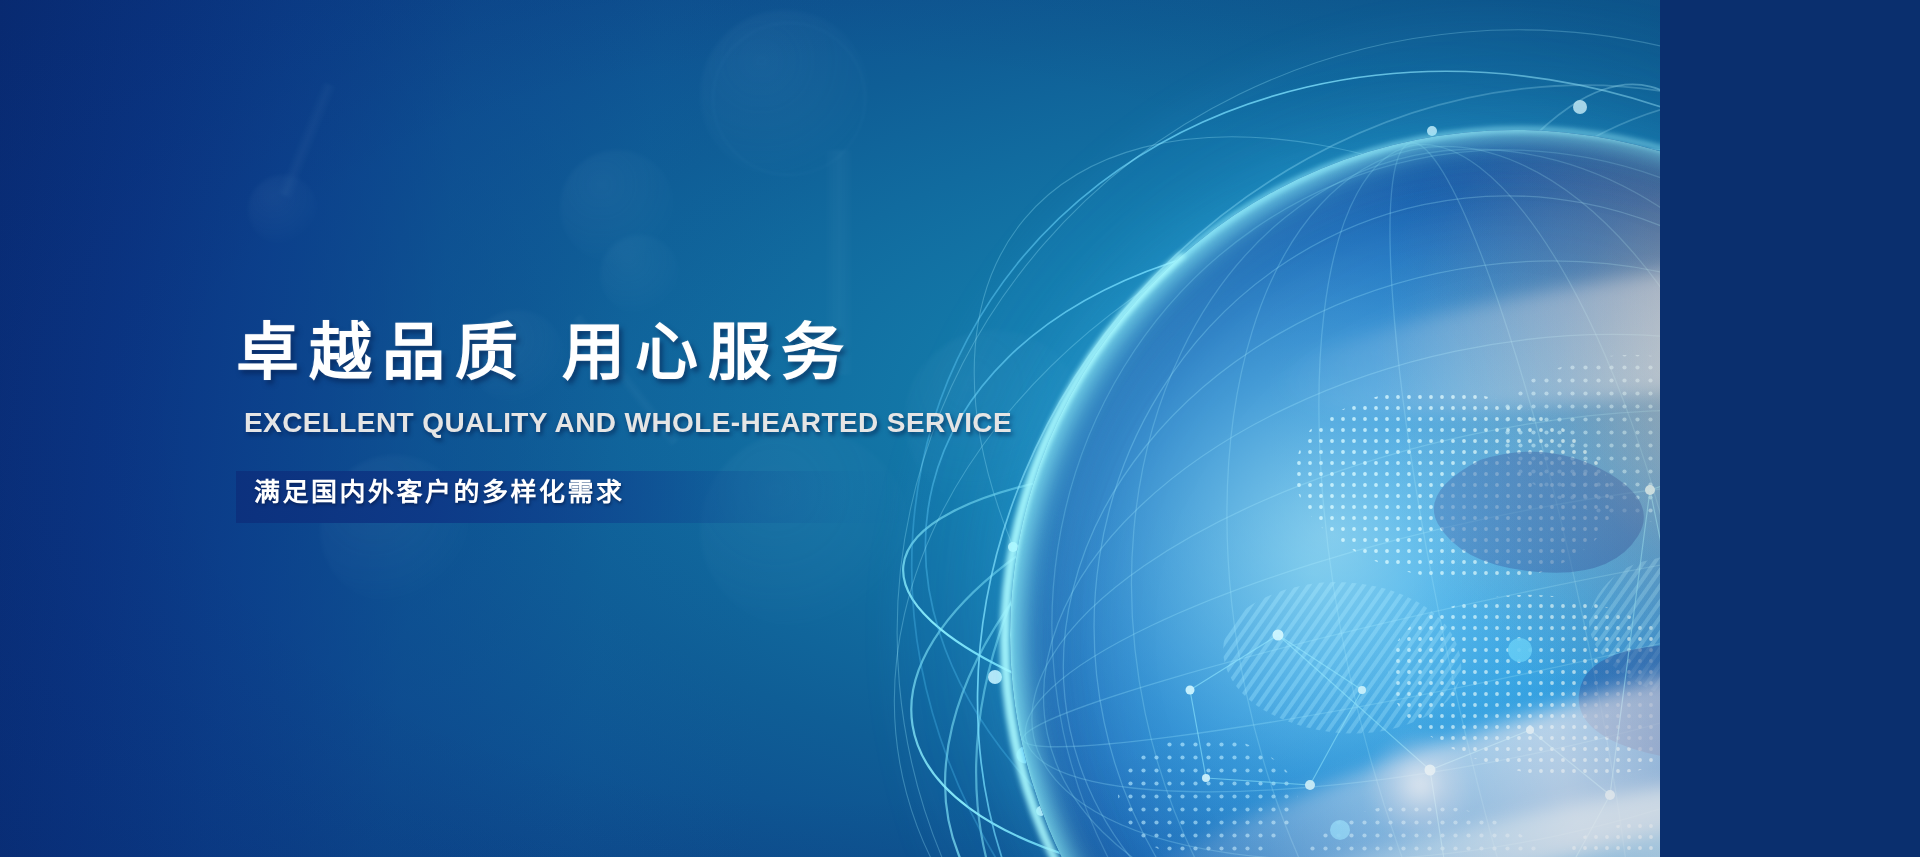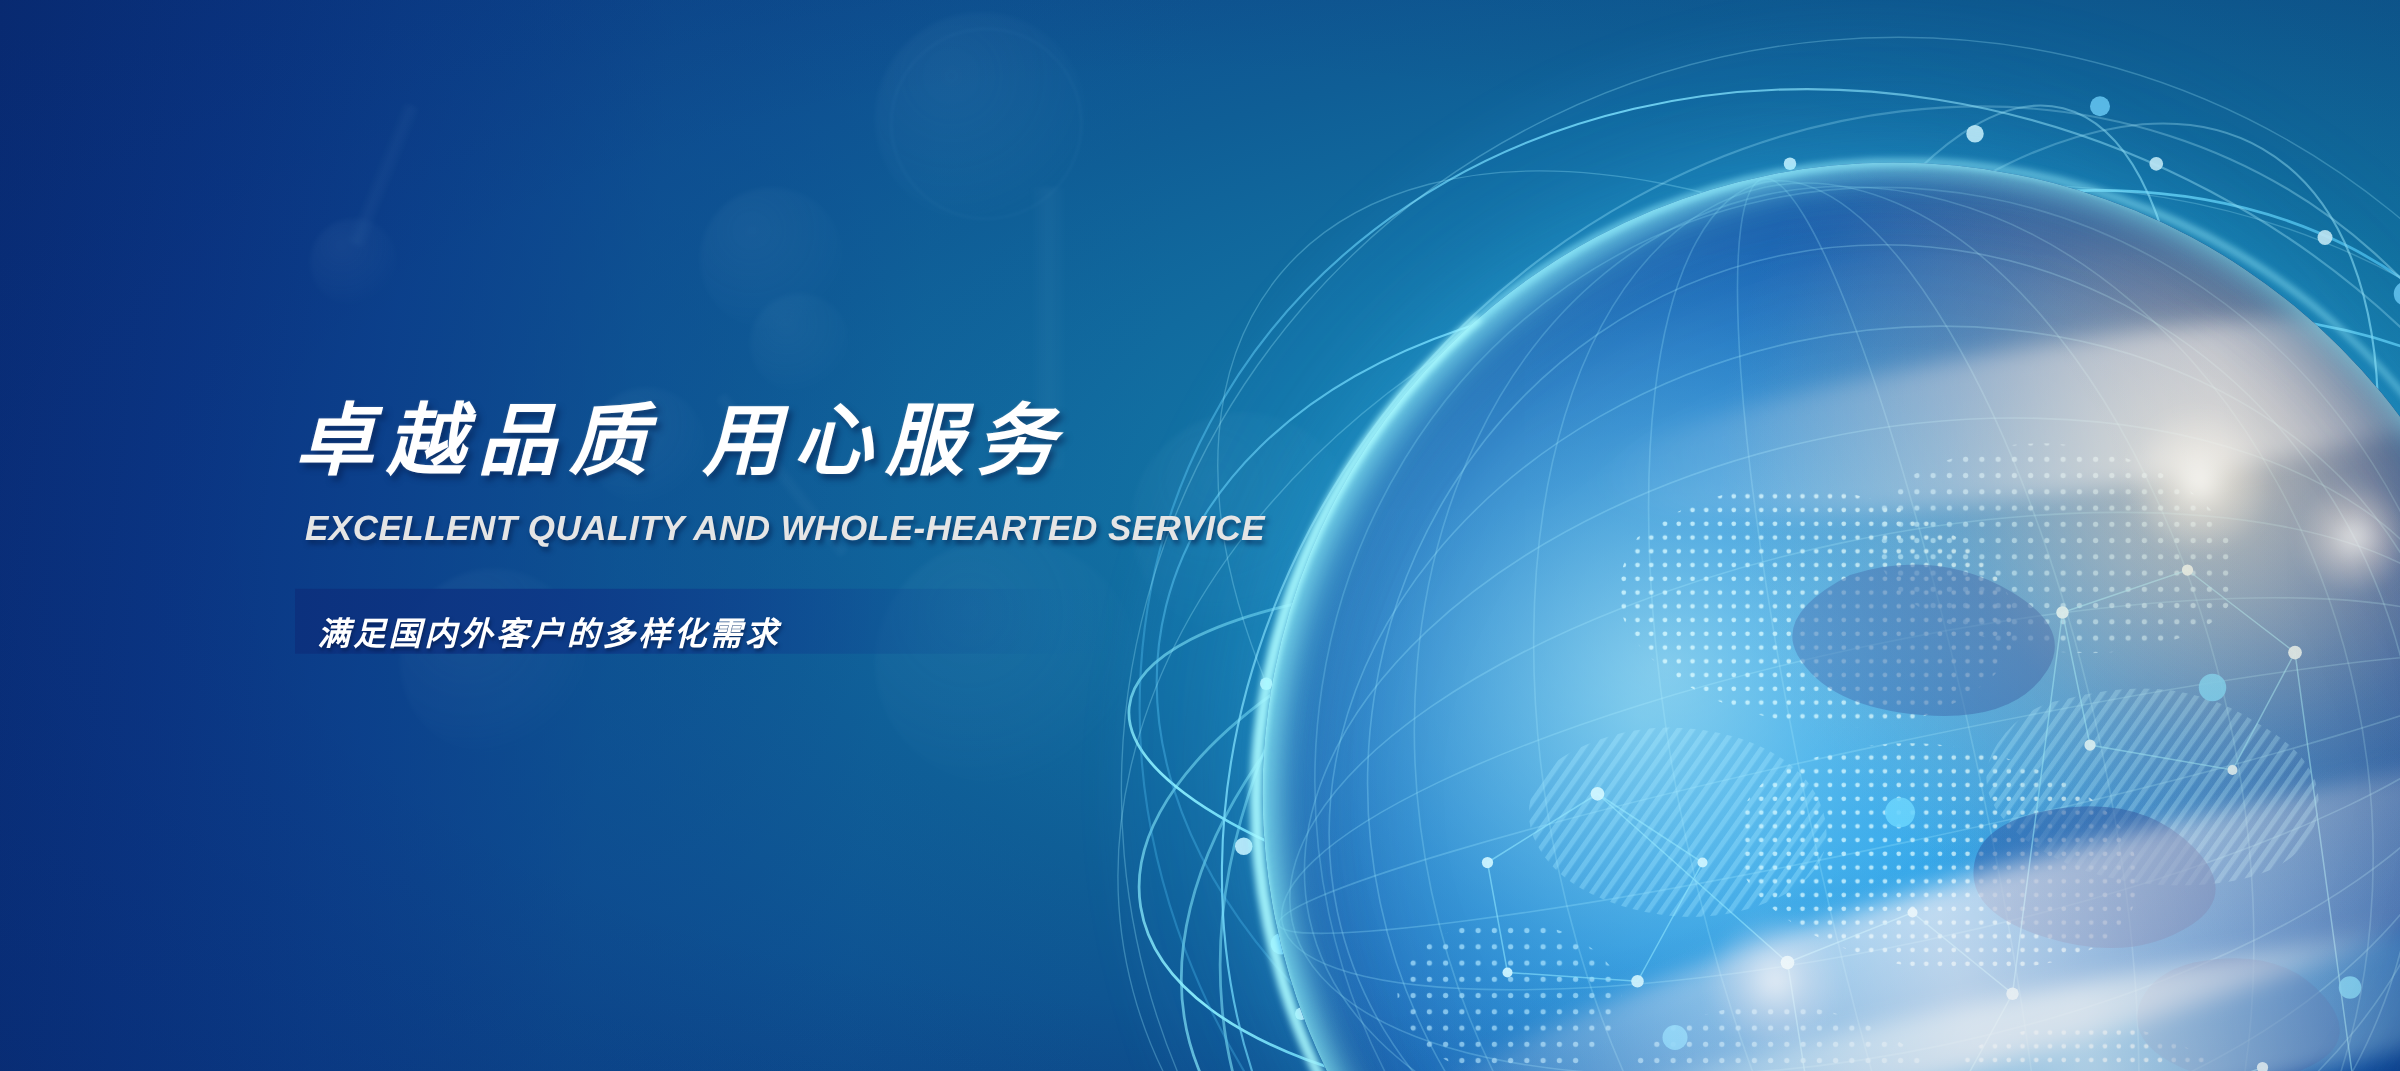--- a/index.html
+++ b/index.html
@@ -3,26 +3,25 @@
 <meta charset="utf-8">
 <title>Banner</title>
 <style>
   html, body {
     margin: 0;
     padding: 0;
     background: #0a2f6e;
   }
   #banner {
     position: relative;
-    width: 1920px;
+    width: 1660px;
     height: 857px;
     overflow: hidden;
     font-family: "Liberation Sans", "DejaVu Sans", sans-serif;
     background: #0b3e8f;
-    font-style: italic;
   }
 
   
   .bg-base {
     position: absolute;
     inset: 0;
     background:
       radial-gradient(ellipse 120% 100% at 88% 48%, #1e8fbe 0%, #1378a8 26%, #0f5e96 48%, #0d4a8d 68%, #0b3a86 85%, #0a3180 100%),
       linear-gradient(100deg, #0a3384 0%, #0c3f8c 16%, #0e5394 34%, #11699f 54%, #1380ae 74%, #1a93be 100%);
   }
@@ -176,21 +175,21 @@
     letter-spacing: 0.4px;
     white-space: nowrap;
     text-shadow: 2px 3px 4px rgba(4,28,74,0.60);
   }
   .tagline-bar {
     position: relative;
     margin-top: 32px;
     width: 700px;
     height: 52px;
     display: flex;
-    align-items: flex-end;
+    align-items: flex-start;
   }
   .tagline-bar::before {
     content: "";
     position: absolute;
     inset: 0;
     background: linear-gradient(90deg,
         rgba(12,48,125,0.92) 0%,
         rgba(13,55,134,0.90) 28%,
         rgba(14,66,142,0.70) 52%,
         rgba(16,84,152,0.38) 72%,

